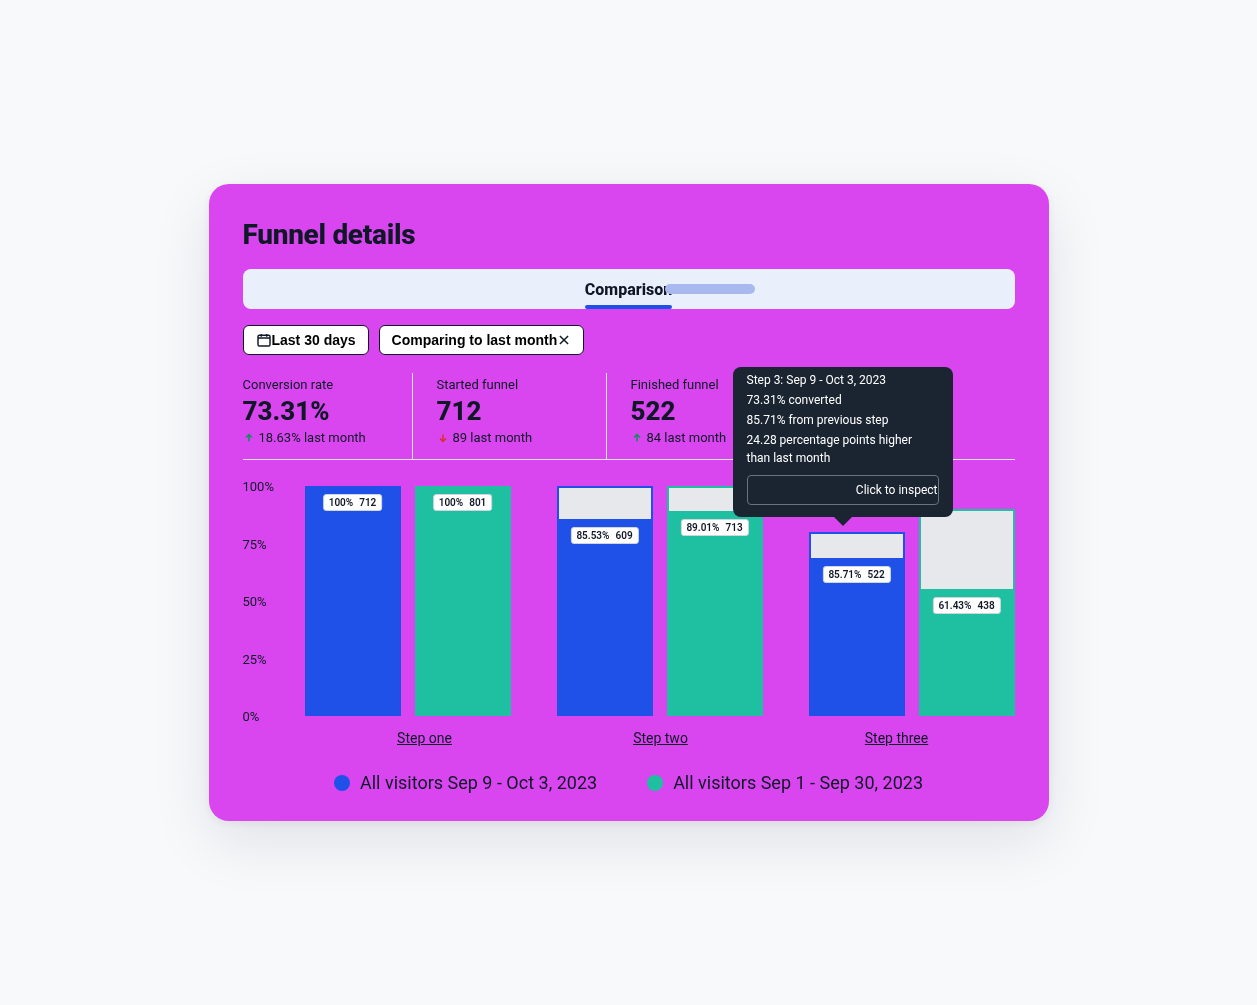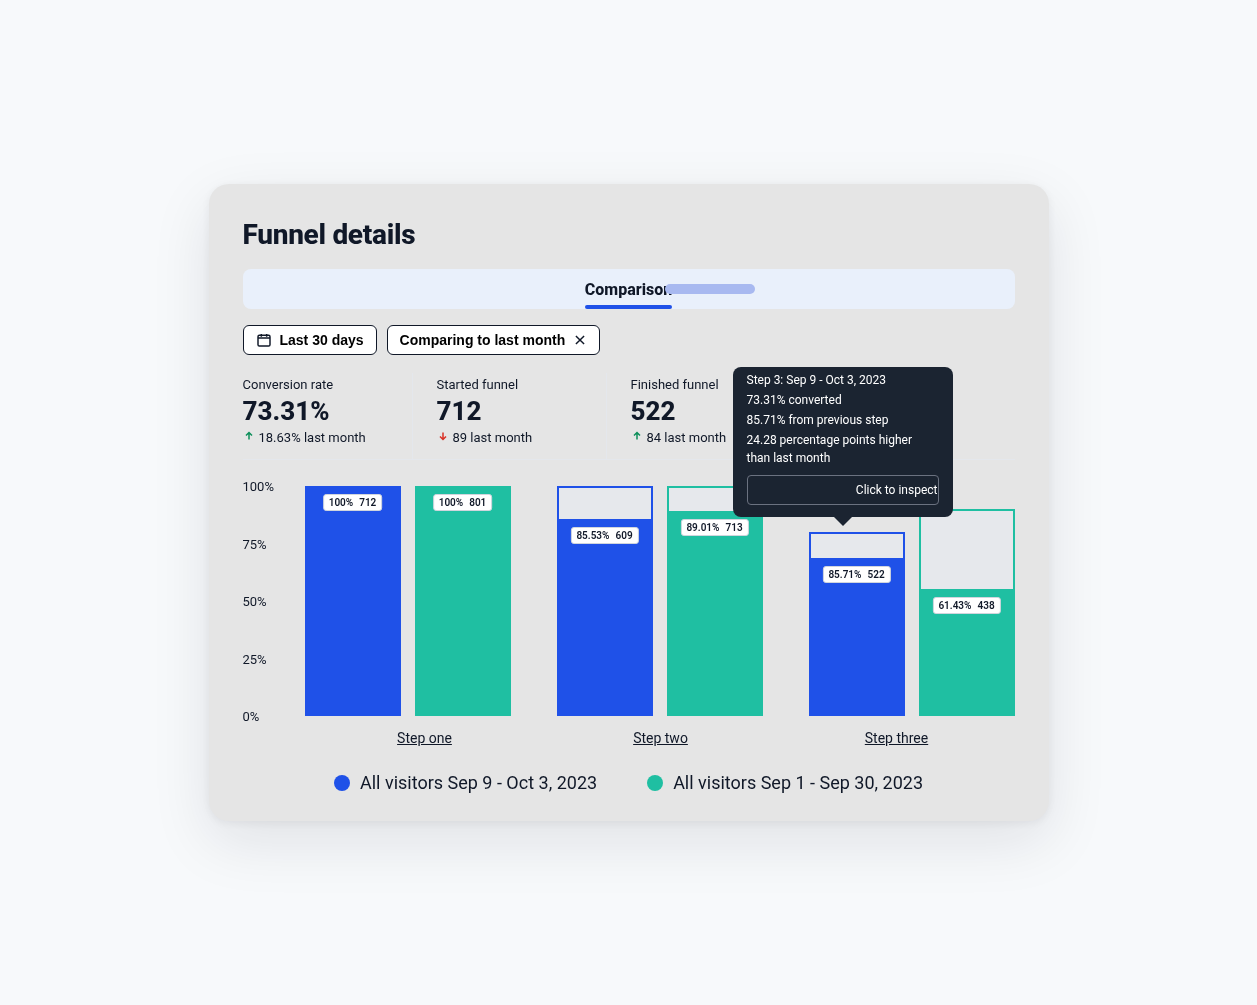--- a/index.html
+++ b/index.html
@@ -8,21 +8,21 @@
     background: #f7f9fb;
     width: 1257px;
     height: 1005px;
     display: flex;
     align-items: center;
     justify-content: center;
     color: #101828;
   }
   .card {
     width: 840px;
-    background: #e5e5e5;
+    background: #d946ef;
     border-radius: 20px;
     box-shadow: 0 20px 60px rgba(16,24,40,0.10), 0 2px 8px rgba(16,24,40,0.06);
     padding: 34px 34px 28px 34px;
     position: relative;
   }
   .title {
     font-size: 28px;
     font-weight: 800;
     letter-spacing: -0.3px;
     margin-bottom: 18px;
@@ -65,21 +65,20 @@
     background: #a8b9f0;
   }
   .filters {
     display: flex;
     gap: 10px;
     margin-bottom: 18px;
   }
   .chip {
     display: inline-flex;
     align-items: center;
-    gap: 8px;
     border: 1.5px solid #101828;
     border-radius: 6px;
     padding: 6px 12px;
     font-weight: 700;
     font-size: 14px;
     background: #fff;
     cursor: pointer;
   }
   .chip svg { flex: none; }
   .kpis {
@@ -90,21 +89,21 @@
   }
   .kpi {
     padding: 4px 24px 14px 0;
     border-right: 1px solid #e4e7ec;
     margin-right: 24px;
     min-width: 170px;
   }
   .kpi:last-child { border-right: none; margin-right: 0; }
   .kpi-label { font-size: 13px; color: #101828; margin-bottom: 4px; }
   .kpi-value { font-size: 26px; font-weight: 800; margin-bottom: 4px; }
-  .kpi-delta { font-size: 13px; display: flex; align-items: flex-start; gap: 4px; }
+  .kpi-delta { font-size: 13px; display: flex; align-items: center; gap: 4px; }
   .up { color: #0d8f5a; }
   .down { color: #d93025; }
   .delta-text { color: #101828; }
 
   
   .chart-wrap {
     position: relative;
     display: flex;
     margin-top: 26px;
   }

